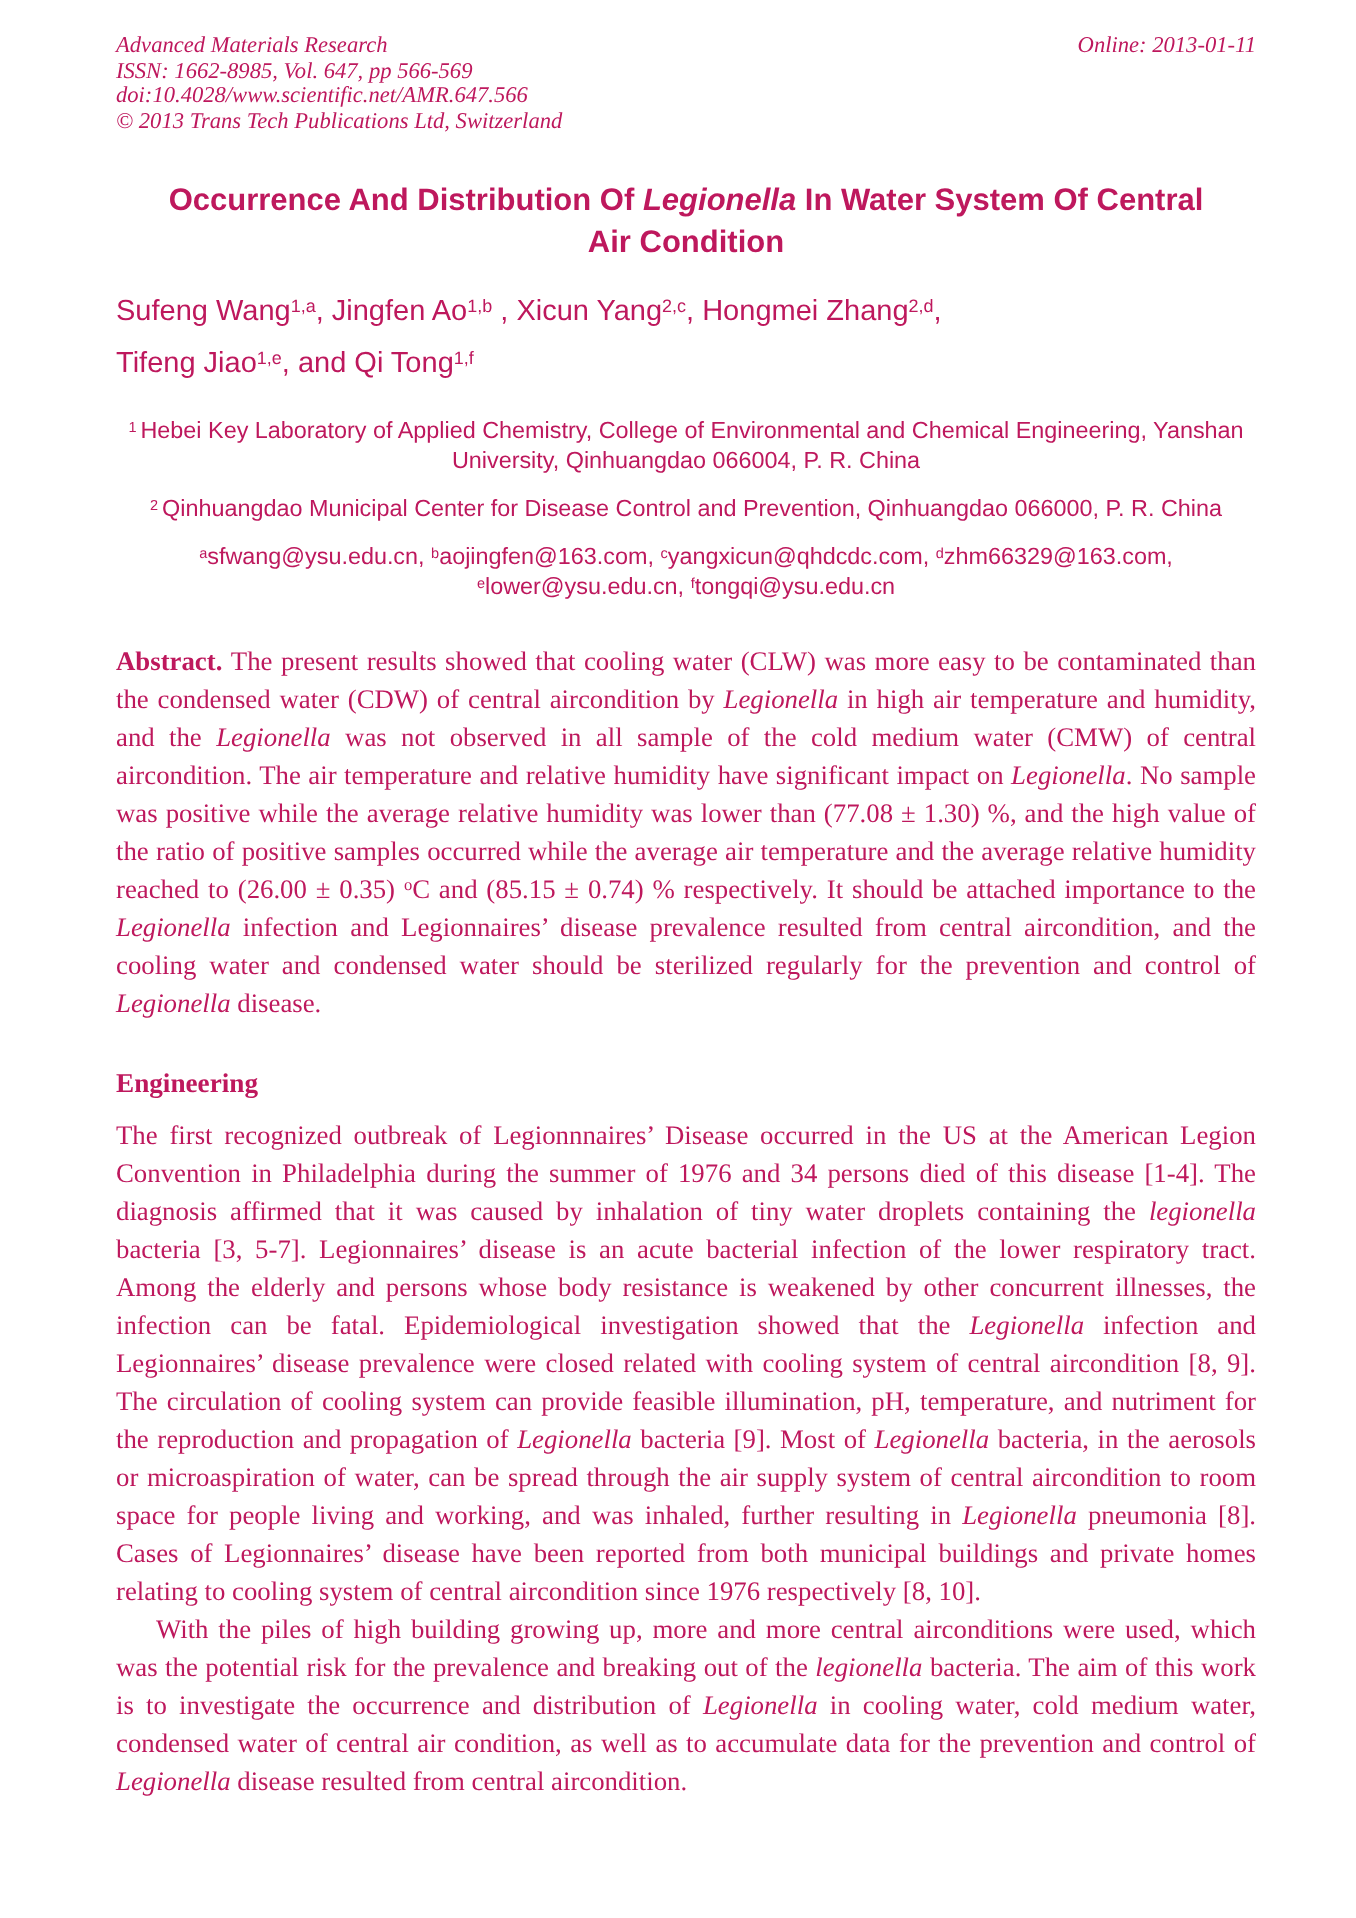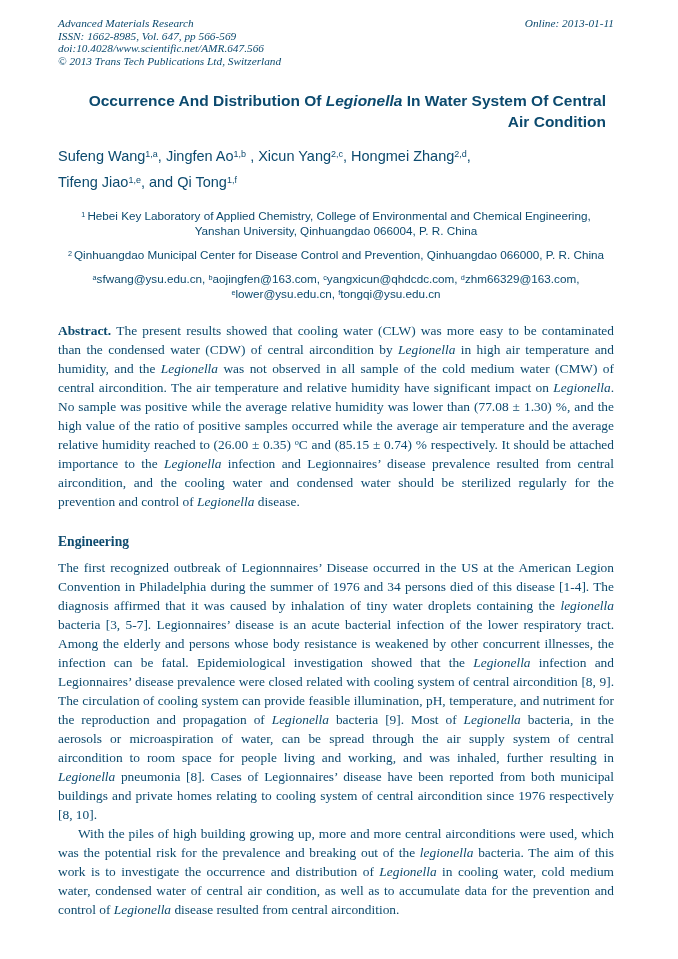--- a/index.html
+++ b/index.html
@@ -1,23 +1,23 @@
 <!DOCTYPE html>
 <html><head>
 <meta charset="utf-8">
 <style>
   html, body { margin: 0; padding: 0; background: #ffffff; }
   .page {
     position: relative;
     width: 678px;
     height: 959px;
     box-sizing: border-box;
-    padding: 17px 64px 0 58px;
+    padding: 17px 50px 0 58px;
     background: #ffffff;
-    color: #0c4a6e;
+    color: #be185d;
     overflow: hidden;
   }
   
   .hdr {
     display: flex;
     justify-content: space-between;
     align-items: flex-start;
     font-family: "Liberation Serif", "DejaVu Serif", serif;
     font-style: italic;
     font-size: 11.3px;
@@ -97,21 +97,21 @@
   <div class="hdr">
     <div class="hdr-left">
       <div>Advanced Materials Research</div>
       <div>ISSN: 1662-8985, Vol. 647, pp 566-569</div>
       <div>doi:10.4028/www.scientific.net/AMR.647.566</div>
       <div>© 2013 Trans Tech Publications Ltd, Switzerland</div>
     </div>
     <div class="hdr-right">Online: 2013-01-11</div>
   </div>
 
-  <h1 class="title" style="margin-bottom:0;text-align:right;"><span>Occurrence And Distribution Of </span><span class="run-i">Legionella</span><span> In Water System Of Central Air Condition</span></h1>
+  <h1 class="title" style="margin-bottom:0;"><span>Occurrence And Distribution Of </span><span class="run-i">Legionella</span><span> In Water System Of Central Air Condition</span></h1>
 
   <div class="authors">
     <div><span>Sufeng Wang</span><span class="run-sup">1,a</span><span>, Jingfen Ao</span><span class="run-sup">1,b</span><span> , Xicun Yang</span><span class="run-sup">2,c</span><span>, Hongmei Zhang</span><span class="run-sup">2,d</span><span>,</span></div>
     <div><span>Tifeng Jiao</span><span class="run-sup">1,e</span><span>, and Qi Tong</span><span class="run-sup">1,f</span></div>
   </div>
 
   <div class="affil affil-1"><span class="run-sup">1 </span><span>Hebei Key Laboratory of Applied Chemistry, College of Environmental and Chemical Engineering, Yanshan University, Qinhuangdao 066004, P. R. China</span></div>
   <div class="affil affil-2"><span class="run-sup">2 </span><span>Qinhuangdao Municipal Center for Disease Control and Prevention, Qinhuangdao 066000, P. R. China</span></div>
   <div class="emails"><span class="run-sup">a</span><span>sfwang@ysu.edu.cn, </span><span class="run-sup">b</span><span>aojingfen@163.com, </span><span class="run-sup">c</span><span>yangxicun@qhdcdc.com, </span><span class="run-sup">d</span><span>zhm66329@163.com, </span><span class="run-sup">e</span><span>lower@ysu.edu.cn, </span><span class="run-sup">f</span><span>tongqi@ysu.edu.cn</span></div>
 

